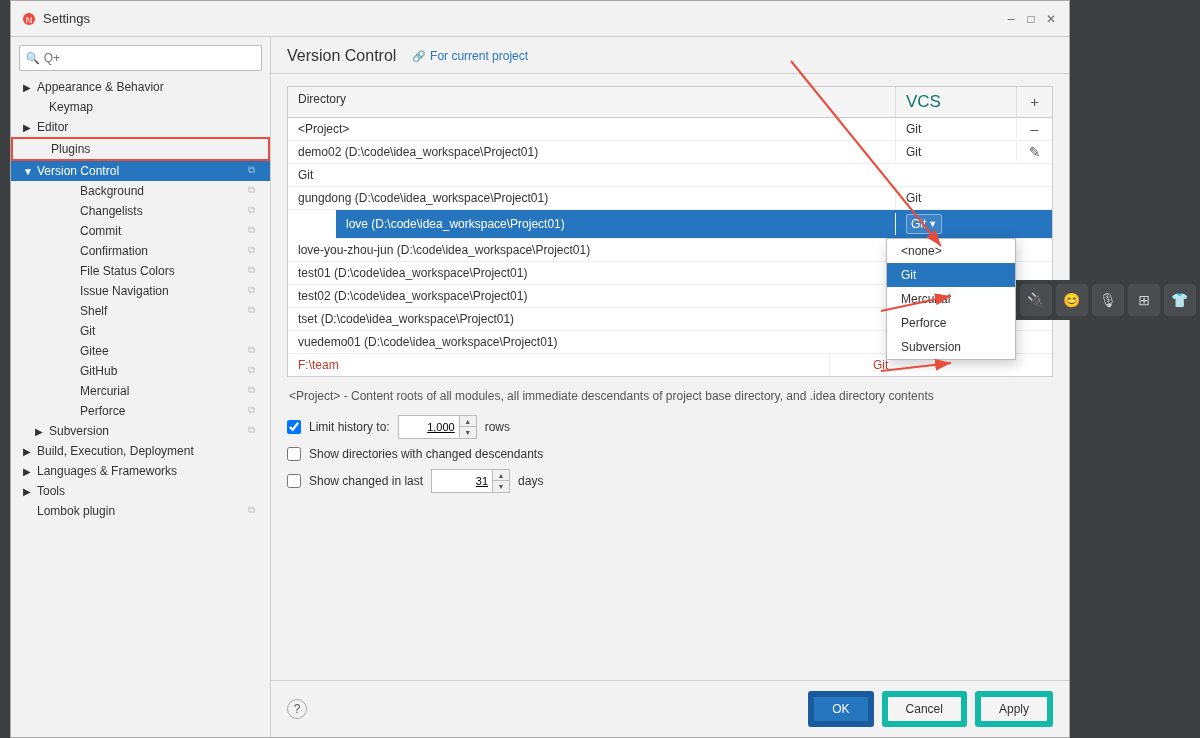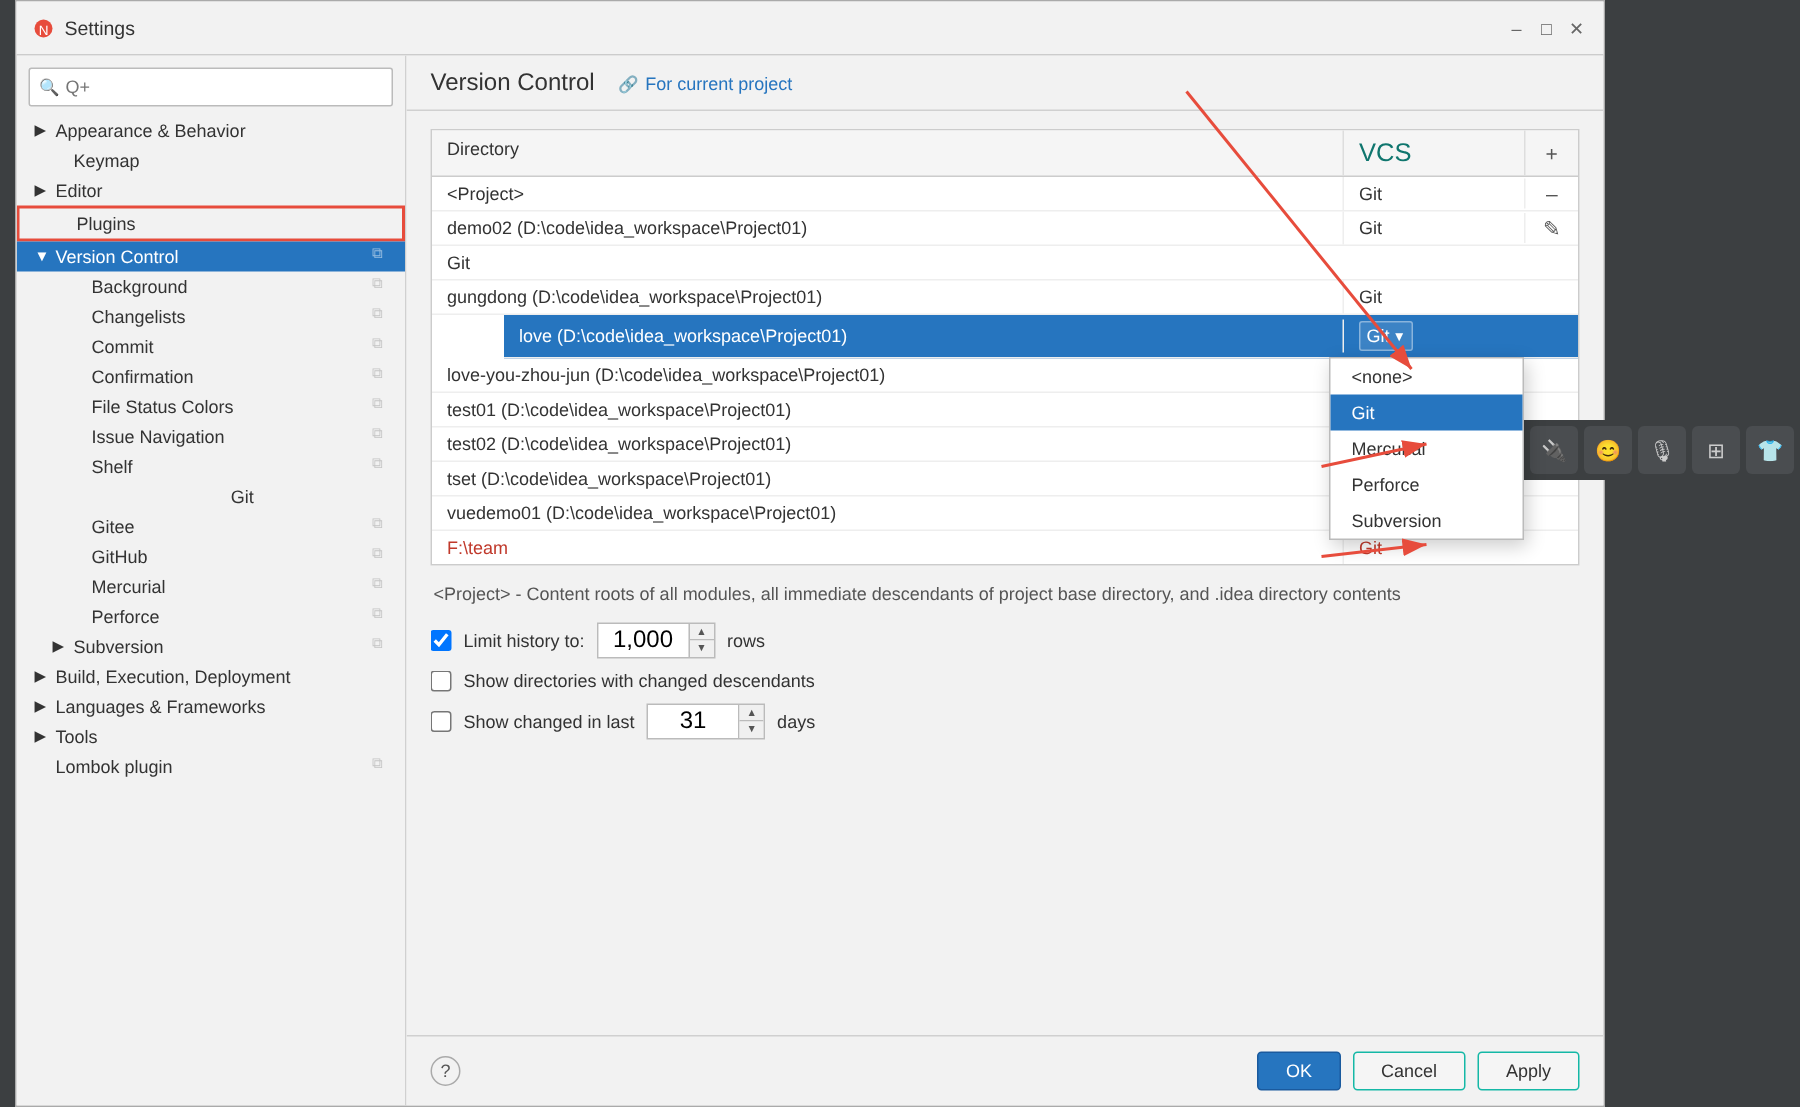--- a/index.html
+++ b/index.html
@@ -135,21 +135,21 @@
 
     .tree-item .copy-icon {
       margin-left: auto;
       font-size: 10px;
       opacity: 0.5;
       width: 14px;
       height: 14px;
     }
 
     .tree-item.indent-1 { padding-left: 24px; }
-    .tree-item.indent-2 { padding-left: 36px; justify-content: center; }
+    .tree-item.indent-2 { padding-left: 55px; }
 
     
     .main-panel {
       flex: 1;
       display: flex;
       flex-direction: column;
       background: #f2f2f2;
       overflow: hidden;
     }
 
@@ -226,20 +226,21 @@
 
     .vcs-row {
       display: flex;
       border-bottom: 1px solid #eee;
       align-items: center;
       position: relative;
     }
 
     .vcs-row:last-child {
       border-bottom: none;
+      gap: 33px;
     }
 
     .vcs-row.highlighted {
       background: #2675bf;
     }
 
     .vcs-row.red-text .col-dir {
       color: #c0392b;
     }
     .vcs-row.red-text .col-vcs-val {
@@ -354,21 +355,21 @@
       justify-content: flex-end;
       padding: 10px 16px;
       border-top: 1px solid #d0d0d0;
       gap: 8px;
       background: #f2f2f2;
     }
 
     .footer-btn {
       padding: 5px 18px;
       font-size: 12px;
-      border: 1px solid #14b8a6;
+      border: 6px solid #14b8a6;
       border-radius: 3px;
       cursor: pointer;
       background: #f5f5f5;
       color: #333;
     }
 
     .footer-btn.primary {
       background: #2675bf;
       color: #fff;
       border-color: #1a5a9e;
@@ -449,24 +450,25 @@
     .spinner-wrapper {
       display: flex;
       border: 1px solid #bbb;
       overflow: hidden;
     }
 
     .spinner-wrapper input {
       border: none;
       width: 60px;
       height: 22px;
-      font-size: 16px;
+      font-size: 11px;
       padding: 0 4px;
-      text-align: center;
+      text-align: right;
       outline: none;
+      text-decoration: underline;
     }
 
     .spinner-btns {
       display: flex;
       flex-direction: column;
       border-left: 1px solid #bbb;
     }
 
     .spinner-btn {
       width: 16px;

